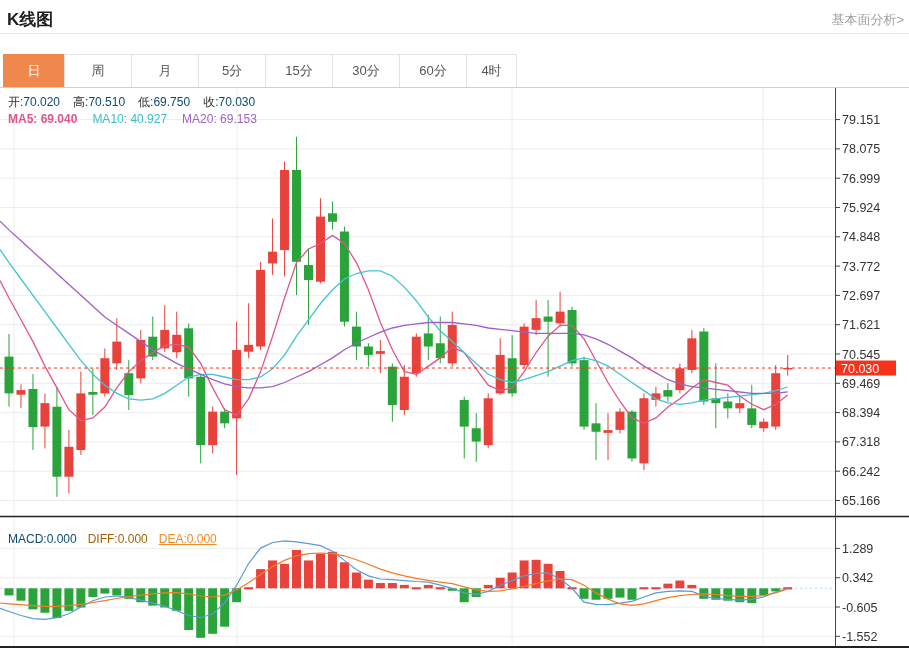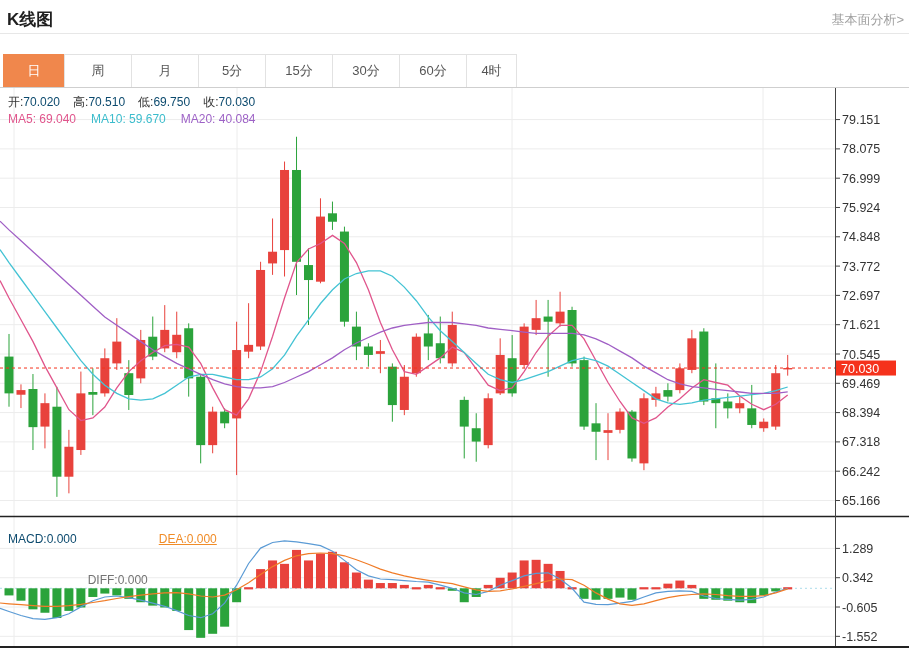--- a/index.html
+++ b/index.html
@@ -14,24 +14,24 @@
   .tab:first-child{margin-left:0;width:62px;}
   .tab:last-child{width:51px;}
   .tab.active{background:#f0874c;border-color:#f0874c;color:#fff;}
   .tabs-bottom-border{position:absolute;left:0;top:87px;width:909px;height:1px;background:#cfcfcf;}
   .overlay{position:absolute;display:flex;font-size:12px;line-height:15px;white-space:nowrap;}
   .ohlc-row{left:8px;top:95px;gap:13px;}
   .ma-row{left:8px;top:112px;gap:15px;}
   .macd-row{left:8px;top:532px;gap:11px;}
   .lbl{color:#333;}
   .val-red{color:#0c4a6e;}
-  .ma5-c{color:#e0558c;}
+  .ma5-c{color:#e0558c;font-weight:bold;}
   .ma10-c{color:#3bbccc;}
   .ma20-c{color:#9d62c6;}
-  .diff-c{color:#737373;margin-top:41px;}
+  .diff-c{color:#a16207;}
   .dea-c{color:#f08c28;text-decoration:underline;}
   #chart-svg{position:absolute;left:0;top:88px;}
   #chart-svg text{font-family:"Liberation Sans","DejaVu Sans",sans-serif;font-size:12.5px;}
 </style>
 </head>
 <body>
 <div id="app">
 
   <div class="page-title">K线图</div>
   <div class="analysis-link">基本面分析&gt;</div>
@@ -334,22 +334,22 @@
 
   <div class="overlay ohlc-row">
     <span><span class="lbl">开:</span><span class="val-red">70.020</span></span>
     <span><span class="lbl">高:</span><span class="val-red">70.510</span></span>
     <span><span class="lbl">低:</span><span class="val-red">69.750</span></span>
     <span><span class="lbl">收:</span><span class="val-red">70.030</span></span>
   </div>
 
   <div class="overlay ma-row">
     <span class="ma5-c">MA5: 69.040</span>
-    <span class="ma10-c">MA10: 59.670</span>
-    <span class="ma20-c">MA20: 40.084</span>
+    <span class="ma10-c">MA10: 40.927</span>
+    <span class="ma20-c">MA20: 69.153</span>
   </div>
 
   <div class="overlay macd-row">
     <span class="val-red">MACD:0.000</span>
     <span class="diff-c">DIFF:0.000</span>
     <span class="dea-c">DEA:0.000</span>
   </div>
 
 </div>
 

